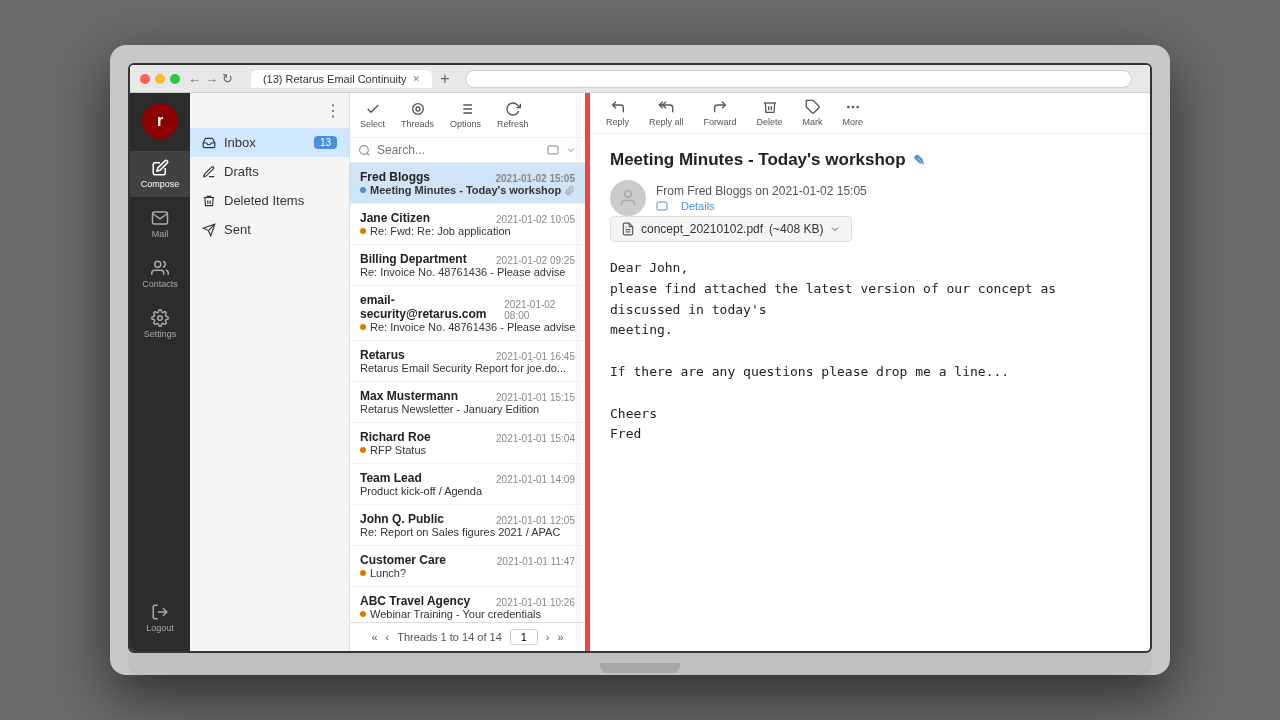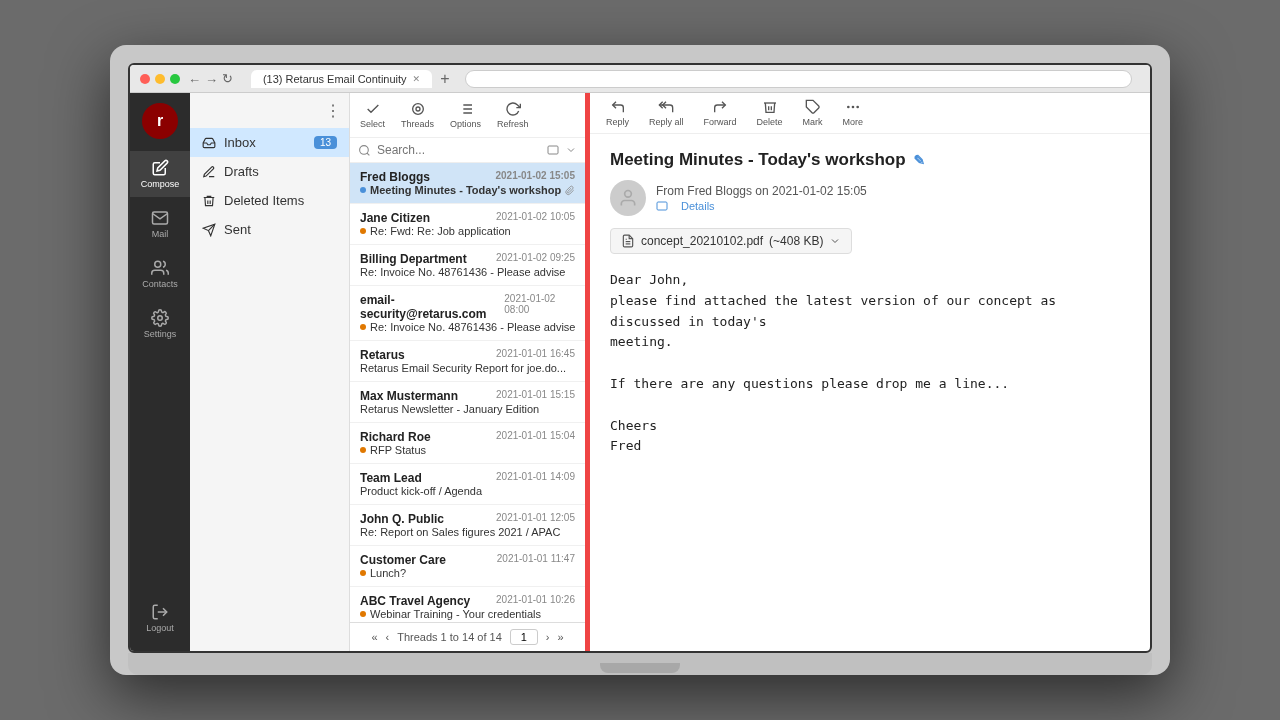--- a/index.html
+++ b/index.html
@@ -210,21 +210,21 @@
       white-space: nowrap;
       overflow: hidden;
       text-overflow: ellipsis;
       display: flex;
       align-items: center;
       gap: 4px;
     }
     .email-meta {
       display: flex;
       justify-content: space-between;
-      align-items: flex-start;
+      align-items: flex-end;
     }
     .email-date {
       font-size: 10px;
       color: #888;
     }
     .unread-dot {
       width: 6px;
       height: 6px;
       border-radius: 50%;
       background: #4a90d9;
@@ -285,21 +285,20 @@
       display: flex;
       align-items: center;
       gap: 8px;
       margin-bottom: 10px;
     }
     .email-view-title .edit-icon { color: #4a90d9; font-size: 14px; cursor: pointer; }
     .email-from {
       display: flex;
       align-items: center;
       gap: 10px;
-      margin-bottom: 12px;
     }
     .avatar {
       width: 36px;
       height: 36px;
       background: #ccc;
       border-radius: 50%;
       display: flex;
       align-items: center;
       justify-content: center;
       color: #888;

